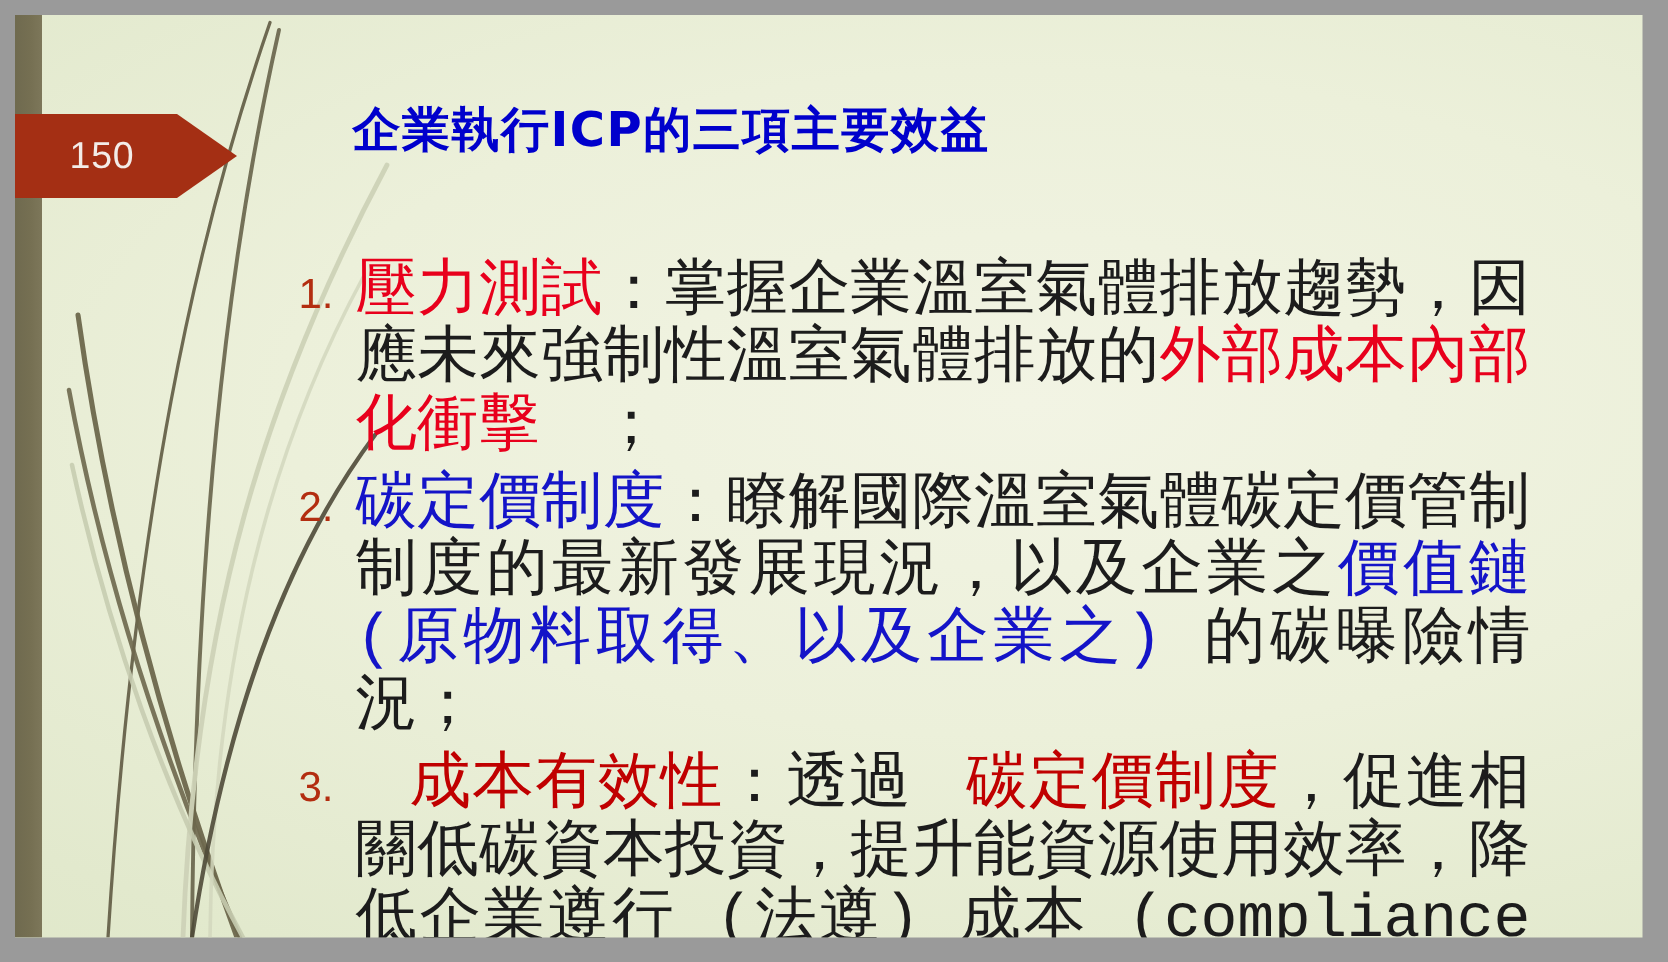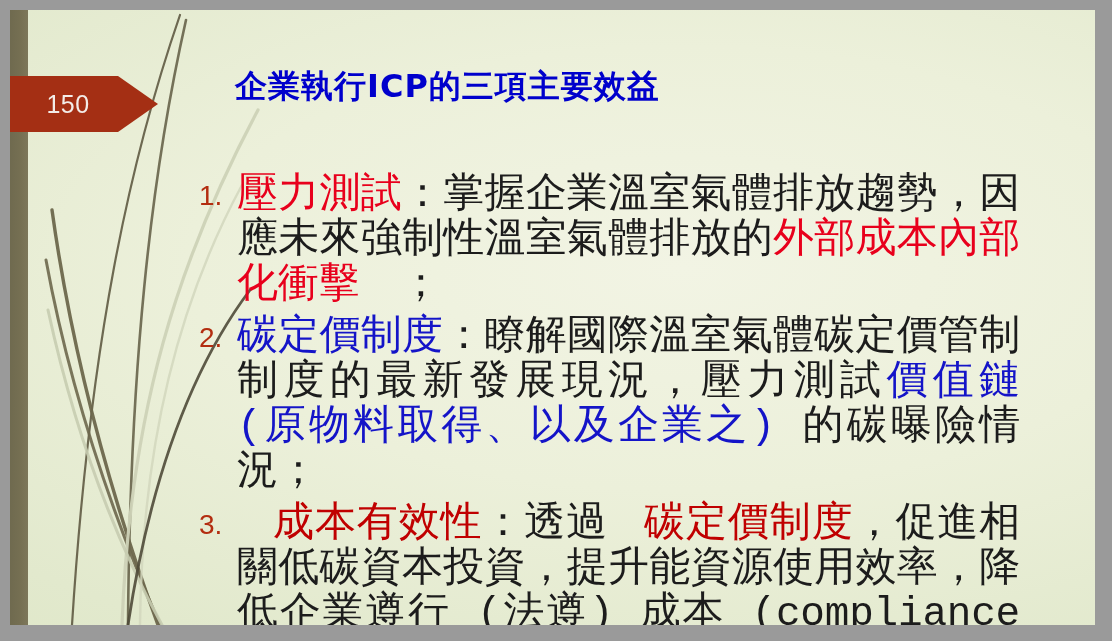--- a/index.html
+++ b/index.html
@@ -143,21 +143,21 @@
 
     <div class="slide-title">企業執行ICP的三項主要效益</div>
 
     <div class="body-list">
         <div class="bullet">
           <div class="bullet-num">1.</div>
           <div class="bullet-text"><span class="hl-red">壓力測試</span><span class="plain">：掌握企業溫室氣體排放趨勢，因應未來強制性溫室氣體排放的</span><span class="hl-red">外部成本內部化衝擊</span><span class="plain">　；</span></div>
         </div>
         <div class="bullet">
           <div class="bullet-num">2.</div>
-          <div class="bullet-text"><span class="hl-blue">碳定價制度</span><span class="plain">：瞭解國際溫室氣體碳定價管制制度的最新發展現況，壓力測試</span><span class="hl-blue">價值鏈 (原物料取得、以及企業之)</span><span class="plain"> 的碳曝險情況；</span></div>
+          <div class="bullet-text"><span class="hl-blue">碳定價制度</span><span class="plain">：瞭解國際溫室氣體碳定價管制制度的最新發展現況，以及企業之</span><span class="hl-blue">價值鏈 (原物料取得、以及企業之)</span><span class="plain"> 的碳曝險情況；</span></div>
         </div>
         <div class="bullet">
           <div class="bullet-num">3.</div>
           <div class="bullet-text"><span class="hl-darkred">成本有效性</span><span class="plain">：透過</span><span class="hl-darkred">碳定價制度</span><span class="plain">，促進相關低碳資本投資，提升能資源使用效率，降低企業遵行 (法遵) 成本 (compliance cost)，開創低碳發展機會。</span></div>
         </div>
       </div>
 
   </div>
 </div>
 

